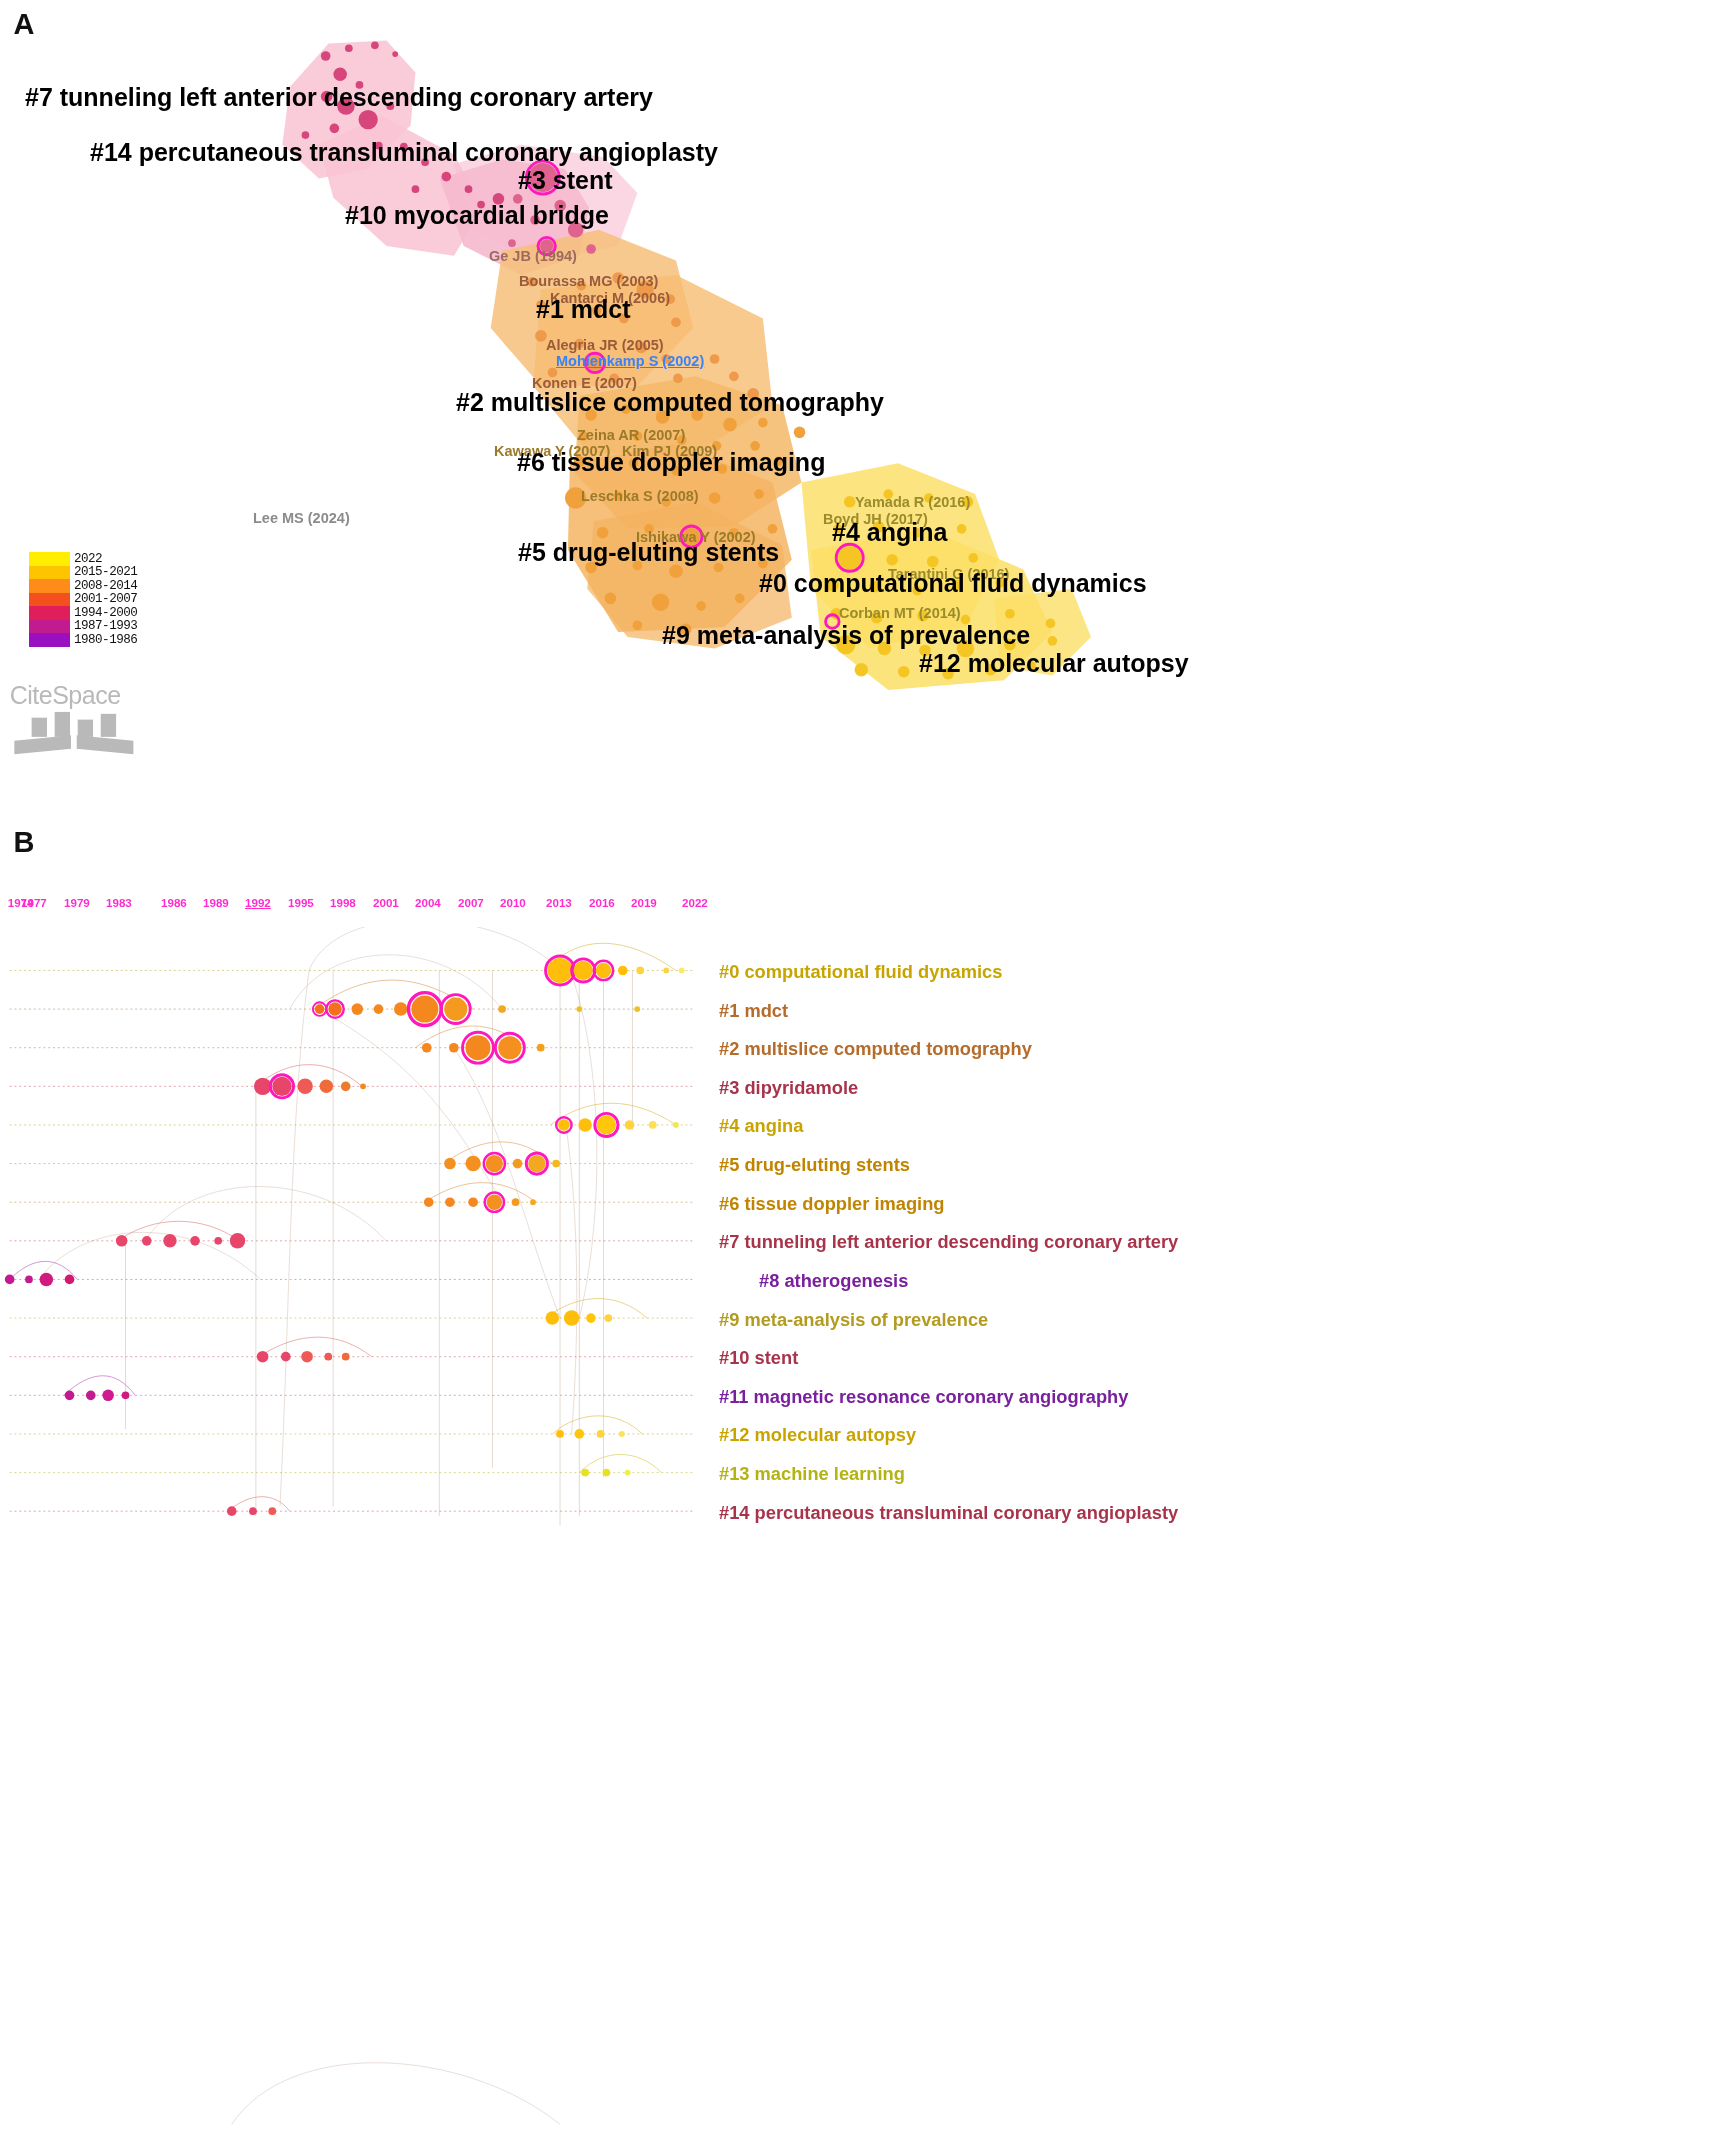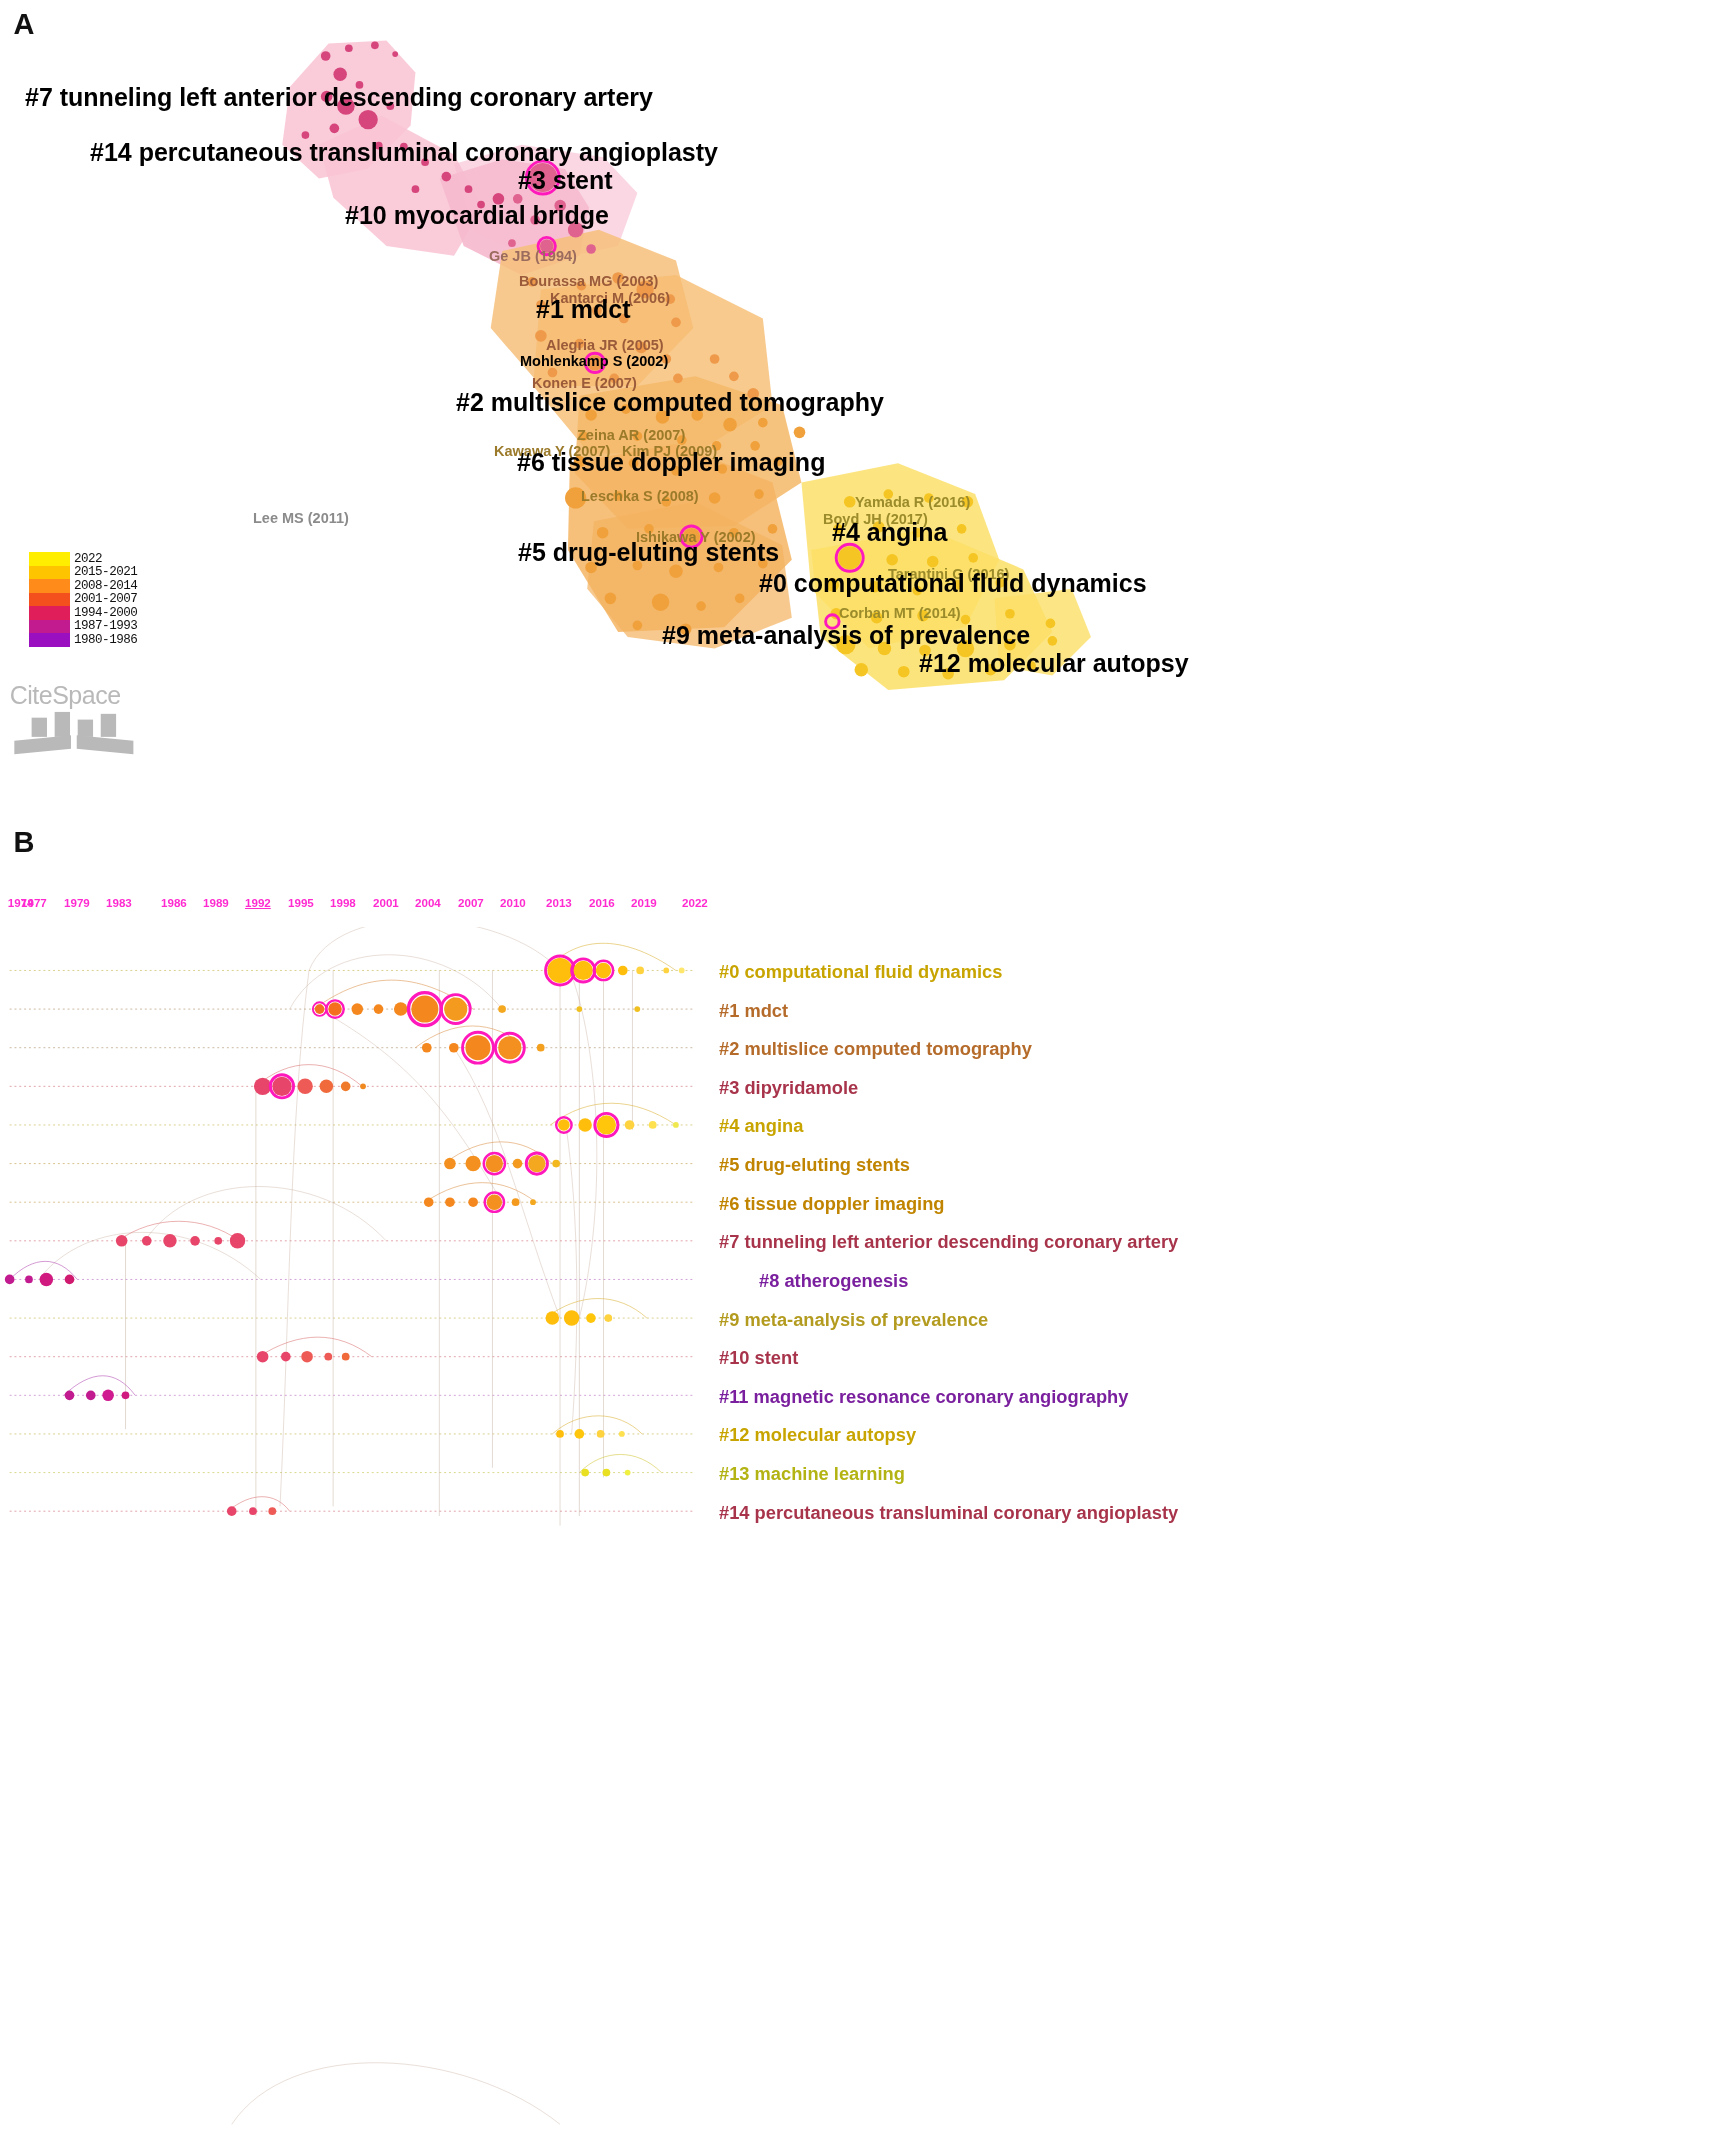--- a/index.html
+++ b/index.html
@@ -185,27 +185,27 @@
       <circle cx="716" cy="556" r="11"></circle>
         <circle cx="880" cy="578" r="14"></circle>
         <circle cx="862" cy="644" r="7"></circle>
     </g>
   </svg>
 
   <div class="node-label" style="left:489px;top:248px;color:#9b6b5e;text-align:center;">Ge JB (1994)</div>
   <div class="node-label" style="left:511px;top:273px;color:#9b5b3a;margin-left:8px;">Bourassa MG (2003)</div>
   <div class="node-label" style="left:550px;top:290px;color:#9b5b3a;">Kantarci M (2006)</div>
   <div class="node-label" style="left:546px;top:337px;color:#9b5b3a;">Alegria JR (2005)</div>
-  <div class="node-label" style="left:520px;top:353px;color:#000000;">Mohlenkamp S (2002)</div>
+  <div class="node-label" style="left:556px;top:353px;color:#3b82f6;text-decoration:underline;">Mohlenkamp S (2002)</div>
   <div class="node-label" style="left:532px;top:375px;color:#9b5b3a;">Konen E (2007)</div>
   <div class="node-label" style="left:577px;top:427px;color:#9b7a2a;">Zeina AR (2007)</div>
   <div class="node-label" style="left:494px;top:443px;color:#9b7a2a;">Kawawa Y (2007)</div>
   <div class="node-label" style="left:622px;top:443px;color:#9b7a2a;">Kim PJ (2009)</div>
   <div class="node-label" style="left:581px;top:488px;color:#9b7a2a;">Leschka S (2008)</div>
-  <div class="node-label" style="left:253px;top:510px;color:#8b8b8b;">Lee MS (2011)</div>
+  <div class="node-label" style="left:253px;top:510px;color:#8b8b8b;">Lee MS (2024)</div>
   <div class="node-label" style="left:855px;top:494px;color:#9b8b2a;">Yamada R (2016)</div>
   <div class="node-label" style="left:823px;top:511px;color:#9b8b2a;">Boyd JH (2017)</div>
   <div class="node-label" style="left:636px;top:529px;color:#9b7a2a;">Ishikawa Y (2002)</div>
   <div class="node-label" style="left:888px;top:566px;color:#9b8b2a;">Tarantini G (2016)</div>
   <div class="node-label" style="left:839px;top:605px;color:#9b8b2a;">Corban MT (2014)</div>
 
   <div class="cluster-label" style="left:25px;top:83px;font-size:25px;">#7 tunneling left anterior descending coronary artery</div>
   <div class="cluster-label" style="left:90px;top:138px;font-size:25px;">#14 percutaneous transluminal coronary angioplasty</div>
   <div class="cluster-label" style="left:518px;top:166px;font-size:25px;">#3 stent</div>
   <div class="cluster-label" style="left:345px;top:201px;font-size:25px;">#10 myocardial bridge</div>

